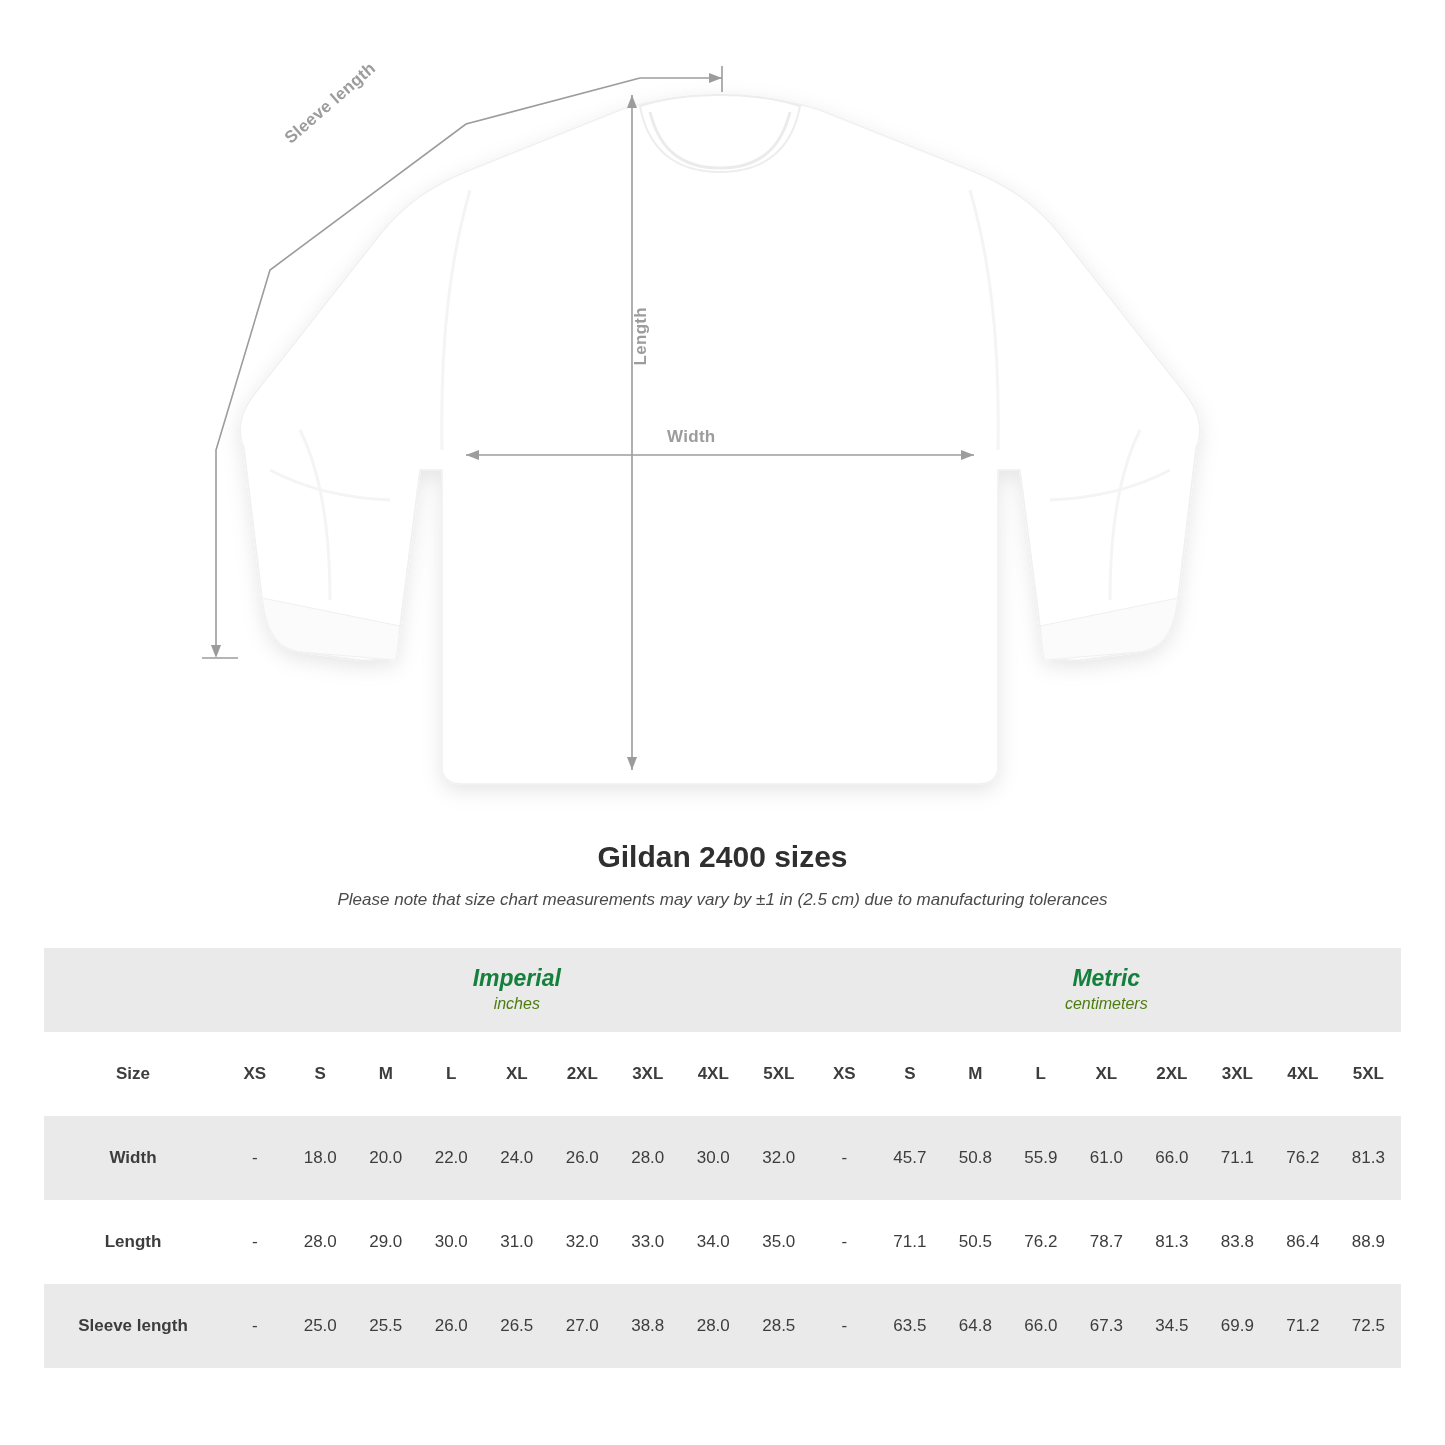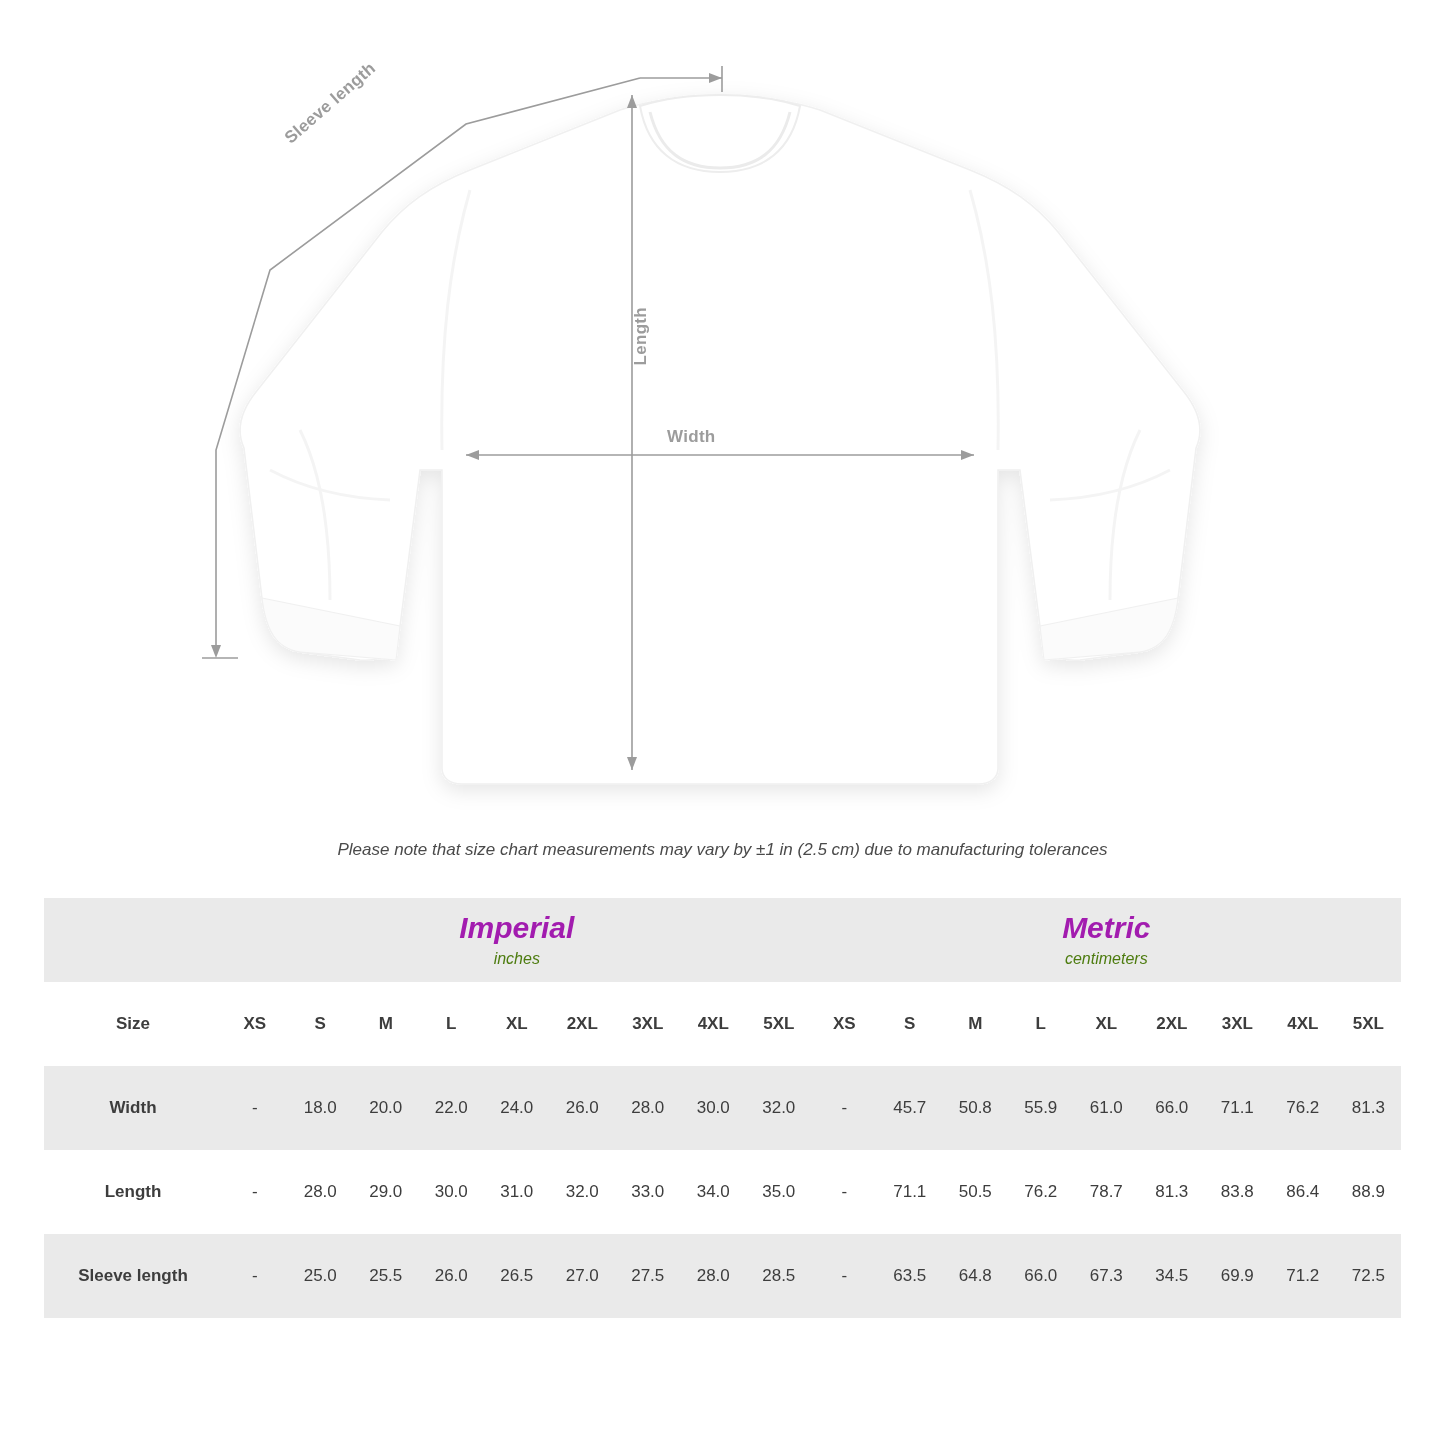--- a/index.html
+++ b/index.html
@@ -86,24 +86,24 @@
     border: none;
     padding: 0;
     height: 84px;
     vertical-align: middle;
   }
   .unit-row td {
     background: #eaeaea;
     height: 120px;
   }
   .unit-name {
-    font-size: 30px;
+    font-size: 23px;
     font-weight: bold;
     font-style: italic;
-    color: #a21caf;
+    color: #15803d;
     line-height: 1.25;
   }
   .unit-sub {
     font-size: 16px;
     font-style: italic;
     color: #4d7c0f;
     line-height: 1.5;
   }
   .head-row td {
     background: #ffffff;
@@ -204,20 +204,21 @@
       <line x1="202" y1="658" x2="238" y2="658"></line>
     </g>
   </svg>
 
   <div class="dim-label width-label">Width</div>
   <div class="dim-label length-label">Length</div>
   <div class="dim-label sleeve-label">Sleeve length</div>
 </div>
 
 <div class="title-block">
+  <h1 class="chart-title">Gildan 2400 sizes</h1>
   <p class="chart-note">Please note that size chart measurements may vary by ±1 in (2.5 cm) due to manufacturing tolerances</p>
 </div>
 
 <div class="table-wrap">
   <table class="size-table">
     <colgroup>
       <col class="lab">
       <col class="cel">
         <col class="cel">
         <col class="cel">
@@ -317,21 +318,21 @@
       </tr>
 
       <tr class="band-grey">
         <td class="rowlabel">Sleeve length</td>
         <td>-</td>
         <td>25.0</td>
         <td>25.5</td>
         <td>26.0</td>
         <td>26.5</td>
         <td>27.0</td>
-        <td>27.5</td>
+        <td>38.8</td>
         <td>28.0</td>
         <td>28.5</td>
         <td>-</td>
         <td>63.5</td>
         <td>64.8</td>
         <td>66.0</td>
         <td>67.3</td>
         <td>34.5</td>
         <td>69.9</td>
         <td>71.2</td>

